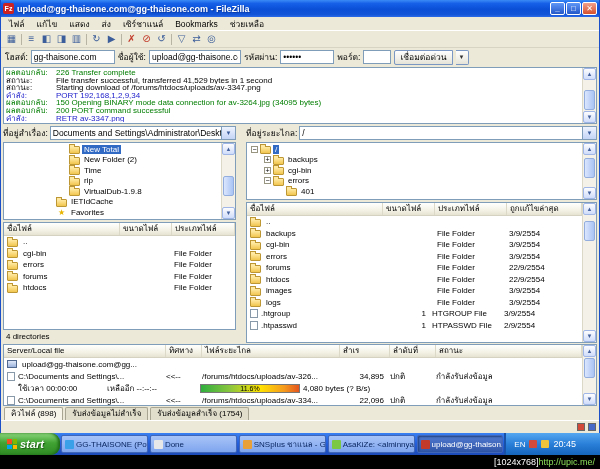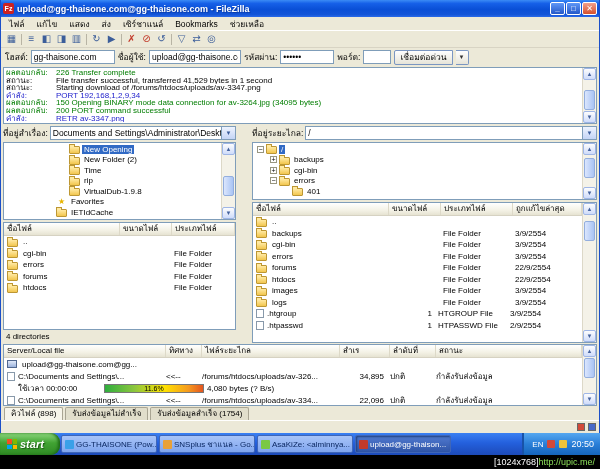--- a/index.html
+++ b/index.html
@@ -54,21 +54,21 @@
 .sb-btn.up::before{content:"▲"}
 .sb-btn.dn::before{content:"▼"}
 .sb-track{display:block;flex:1;position:relative}
 .sb-thumb{display:block;position:absolute;left:1px;right:1px;height:20px;
   background:linear-gradient(90deg,#dbe6fd,#a9c4f4);border:1px solid #93aede;border-radius:2px}
 
 
 .panes{flex:1;min-height:0;display:flex;margin:1px 2px 0}
 .pane{display:flex;flex-direction:column;min-width:0;min-height:0}
 .pane.left{width:233px;flex:none}
-.pane.right{flex:1;margin-left:16px}
+.pane.right{flex:1;margin-left:10px}
 .addr-row{height:16px;flex:none;display:flex;align-items:center;gap:2px}
 .addr-label{white-space:nowrap}
 .combo{flex:1;min-width:0;height:14px;border:1px solid #7f9db9;background:#fff;display:flex;align-items:center;overflow:hidden}
 .combo-val{flex:1;min-width:0;padding:0 2px;white-space:nowrap;overflow:hidden}
 .combo-btn{width:14px;height:100%;flex:none;background:linear-gradient(#eef3fe,#c4d4f6);border-left:1px solid #7f9db9;
   text-align:center;color:#3a5c9c;font-size:6px;line-height:12px}
 .combo-btn::before{content:"▼"}
 
 .treebox{flex:none;border:1px solid #7f9db9;background:#fff;display:flex;overflow:hidden;margin-top:1px}
 .pane.left .treebox{height:78px}
@@ -125,21 +125,21 @@
   text-shadow:1px 1px 1px #1c5c14;box-shadow:inset -2px 0 3px #1d6b16}
 .win-flag{width:10px;height:10px;flex:none;display:grid;grid-template-columns:1fr 1fr;grid-template-rows:1fr 1fr;gap:1px}
 .win-flag i{display:block}
 .win-flag .f1{background:#f25022}.win-flag .f2{background:#7fba00}.win-flag .f3{background:#00a4ef}.win-flag .f4{background:#ffb900}
 .taskbtns{display:flex;flex:1;min-width:0}
 .task-btn{width:96px;flex:0 1 auto;margin:2px 1px;display:flex;align-items:center;gap:2px;padding:0 3px;
   background:linear-gradient(#a8c4f8,#7fa5ee);border:1px solid #3f66b8;border-radius:2px;font-size:8px;color:#07245e;
   overflow:hidden;white-space:nowrap}
 .task-btn.active{background:linear-gradient(#5079cf,#2f55a8);color:#fff;box-shadow:inset 1px 1px 2px #20407e}
 .task-icon{width:9px;height:9px;flex:none;border-radius:1px}
-.tray{margin-left:auto;flex:none;display:flex;align-items:center;gap:4px;padding:0 6px 0 8px;color:#fff;
+.tray{margin-left:auto;flex:none;display:flex;align-items:center;gap:4px;padding:0 24px 0 8px;color:#fff;
   background:linear-gradient(#55a7f0,#2a7fd8 50%,#1565bc);border-left:2px solid #1852a8}
 .tray-lang{font-size:8px}
 .tray-ico{width:8px;height:8px;border-radius:1px}
 .tray-time{font-size:9px}
 
 
 .creditbar{height:14px;flex:none;background:#000;display:flex;align-items:center;justify-content:flex-end;padding-right:5px}
 .credit-res{color:#fff;font-size:9px}
 .credit-url{color:#8de05a;font-size:9px}
 </style>
@@ -226,51 +226,51 @@
           <span class="combo">
             <span class="combo-val">Documents and Settings\Administrator\Desktop\New Folder\</span>
             <span class="combo-btn"></span>
           </span>
         </div>
         <div class="treebox">
           <div class="tree-content" id="local-tree">
               <div class="tree-item selected" style="padding-left:56px">
                 <span class="exp-space"></span>
                 <span class="folder-icon"></span>
-                <span class="tree-label">New Opening</span>
+                <span class="tree-label">New Total</span>
               </div>
               <div class="tree-item" style="padding-left:56px">
                 <span class="exp-space"></span>
                 <span class="folder-icon"></span>
                 <span class="tree-label">New Folder (2)</span>
               </div>
               <div class="tree-item" style="padding-left:56px">
                 <span class="exp-space"></span>
                 <span class="folder-icon"></span>
                 <span class="tree-label">Time</span>
               </div>
               <div class="tree-item" style="padding-left:56px">
                 <span class="exp-space"></span>
                 <span class="folder-icon"></span>
                 <span class="tree-label">rip</span>
               </div>
               <div class="tree-item" style="padding-left:56px">
                 <span class="exp-space"></span>
                 <span class="folder-icon"></span>
                 <span class="tree-label">VirtualDub-1.9.8</span>
+              </div>
+              <div class="tree-item" style="padding-left:43px">
+                <span class="exp-space"></span>
+                <span class="folder-icon"></span>
+                <span class="tree-label">IETIdCache</span>
               </div>
               <div class="tree-item" style="padding-left:43px">
                 <span class="exp-space"></span>
                 <span class="star-icon"></span>
                 <span class="tree-label">Favorites</span>
-              </div>
-              <div class="tree-item" style="padding-left:43px">
-                <span class="exp-space"></span>
-                <span class="folder-icon"></span>
-                <span class="tree-label">IETIdCache</span>
               </div>
             </div>
           <span class="vscroll">
             <span class="sb-btn up"></span>
             <span class="sb-track">
                 <span class="sb-thumb" style="top:40%"></span>
               </span>
             <span class="sb-btn dn"></span>
           </span>
         </div>
@@ -474,20 +474,21 @@
               <span class="file-icon"></span>
               <span class="cell" style="width:148px">C:\Documents and Settings\...</span>
               <span class="cell" style="width:36px">&lt;&lt;--</span>
               <span class="cell" style="width:138px">/forums/htdocs/uploads/av-326...</span>
               <span class="cell num" style="width:50px">34,895</span>
               <span class="cell" style="width:46px">ปกติ</span>
               <span class="cell flex">กำลังรับส่งข้อมูล</span>
             </div>
             <div class="queue-row">
               <span class="cell" style="width:100px;padding-left:14px">ใช้เวลา 00:00:00</span>
+              <span class="cell" style="width:96px">เหลืออีก --:--:--</span>
               <span class="pbar">
                 <span class="pbar-label">11.6%</span>
               </span>
               <span class="cell flex">4,080 bytes (? B/s)</span>
             </div>
             <div class="queue-row">
               <span class="file-icon"></span>
               <span class="cell" style="width:148px">C:\Documents and Settings\...</span>
               <span class="cell" style="width:36px">&lt;&lt;--</span>
               <span class="cell" style="width:138px">/forums/htdocs/uploads/av-334...</span>
@@ -529,37 +530,41 @@
           <i class="f4"></i>
         </span>
       <span>start</span>
     </div>
     <div class="taskbtns" id="taskbuttons">
         <span class="task-btn">
           <span class="task-icon" style="background:#3aa0e8"></span>
           <span>GG-THAISONE (Pow...</span>
         </span>
         <span class="task-btn">
+          <span class="task-icon" style="background:#e8e8e8"></span>
+          <span>Done</span>
+        </span>
+        <span class="task-btn">
           <span class="task-icon" style="background:#e8a13a"></span>
           <span>SNSplus ชาแนล - Go...</span>
         </span>
         <span class="task-btn">
           <span class="task-icon" style="background:#7ac843"></span>
           <span>AsaKiZe: &lt;alminnya...</span>
         </span>
         <span class="task-btn active">
           <span class="task-icon" style="background:#c23a2a"></span>
           <span>upload@gg-thaison...</span>
         </span>
       </div>
     <div class="tray">
       <span class="tray-lang">EN</span>
       <span class="tray-ico" style="background:#d24a3a"></span>
       <span class="tray-ico" style="background:#efc33a"></span>
-      <span class="tray-time">20:50</span>
+      <span class="tray-time">20:45</span>
     </div>
   </div>
 
   <div class="creditbar">
     <span class="credit-res">[1024x768]</span>
     <span class="credit-url">http://upic.me/</span>
   </div>
 </div>
 
 </body></html>

